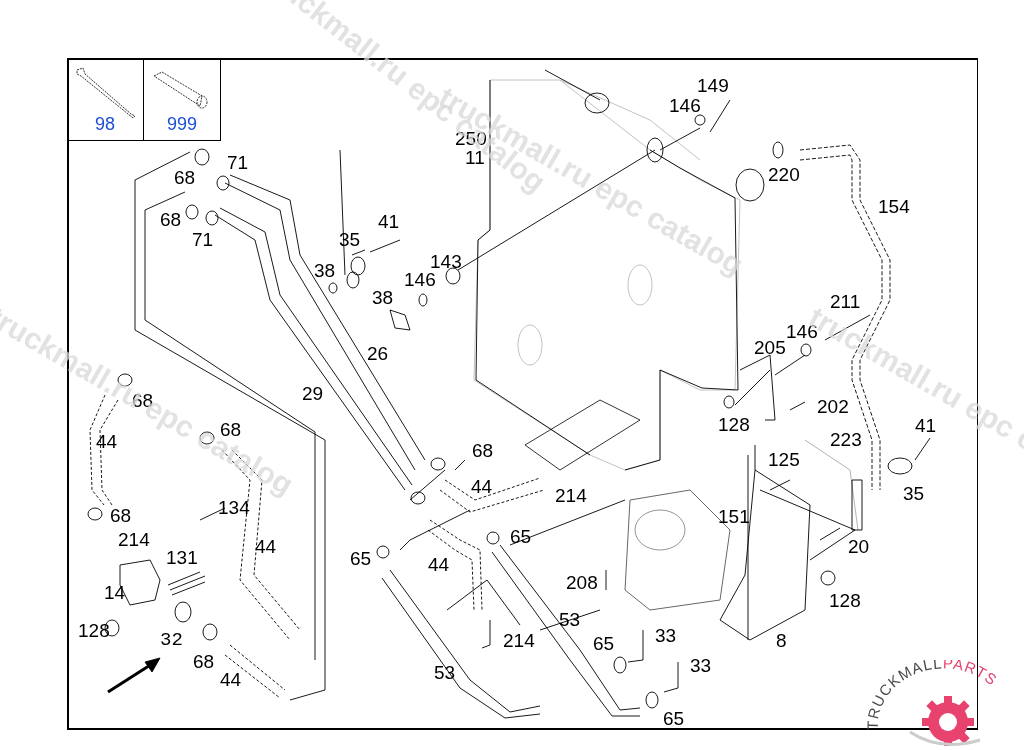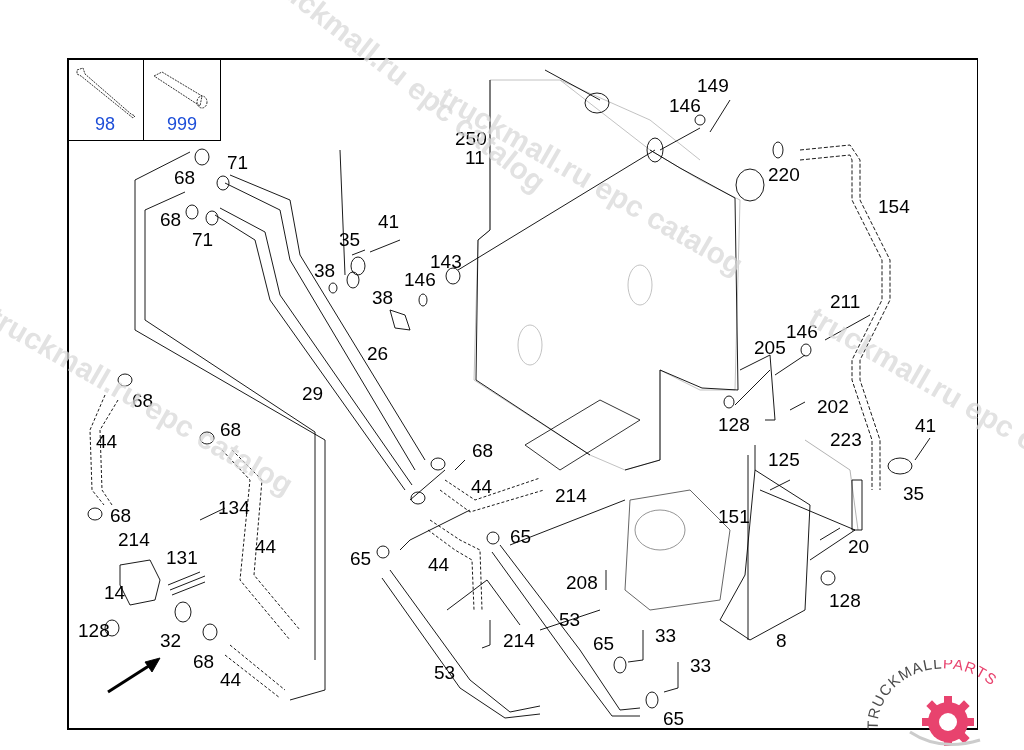--- a/index.html
+++ b/index.html
@@ -201,21 +201,21 @@
     <div class="lbl" style="left: 510px; top: 529px;">65</div>
     <div class="lbl" style="left: 848px; top: 539px;">20</div>
     <div class="lbl" style="left: 166px; top: 550px;">131</div>
     <div class="lbl" style="left: 350px; top: 551px;">65</div>
     <div class="lbl" style="left: 428px; top: 557px;">44</div>
     <div class="lbl" style="left: 104px; top: 563px; margin-top: 22px;">14</div>
     <div class="lbl" style="left: 566px; top: 575px;">208</div>
     <div class="lbl" style="left: 829px; top: 593px;">128</div>
     <div class="lbl" style="left: 559px; top: 612px;">53</div>
     <div class="lbl" style="left: 78px; top: 623px;">128</div>
-    <div class="lbl" style="left: 160px; top: 633px;">32</div>
+    <div class="lbl" style="left: 160px; top: 633px; font-family: Liberation Mono, monospace;">32</div>
     <div class="lbl" style="left: 503px; top: 633px;">214</div>
     <div class="lbl" style="left: 655px; top: 628px;">33</div>
     <div class="lbl" style="left: 593px; top: 636px;">65</div>
     <div class="lbl" style="left: 776px; top: 633px;">8</div>
     <div class="lbl" style="left: 193px; top: 654px;">68</div>
     <div class="lbl" style="left: 690px; top: 658px;">33</div>
     <div class="lbl" style="left: 434px; top: 665px;">53</div>
     <div class="lbl" style="left: 220px; top: 672px;">44</div>
     <div class="lbl" style="left: 663px; top: 711px;">65</div>
   </div>

